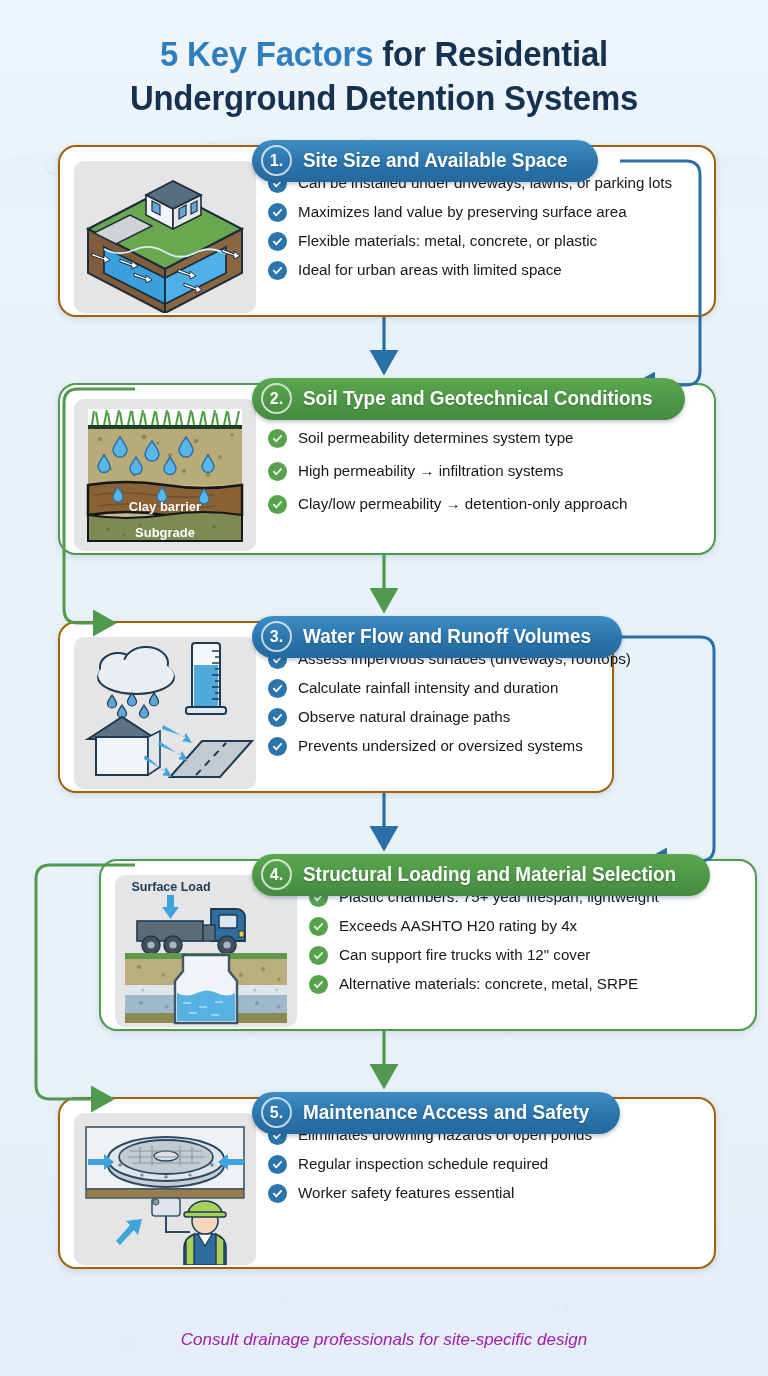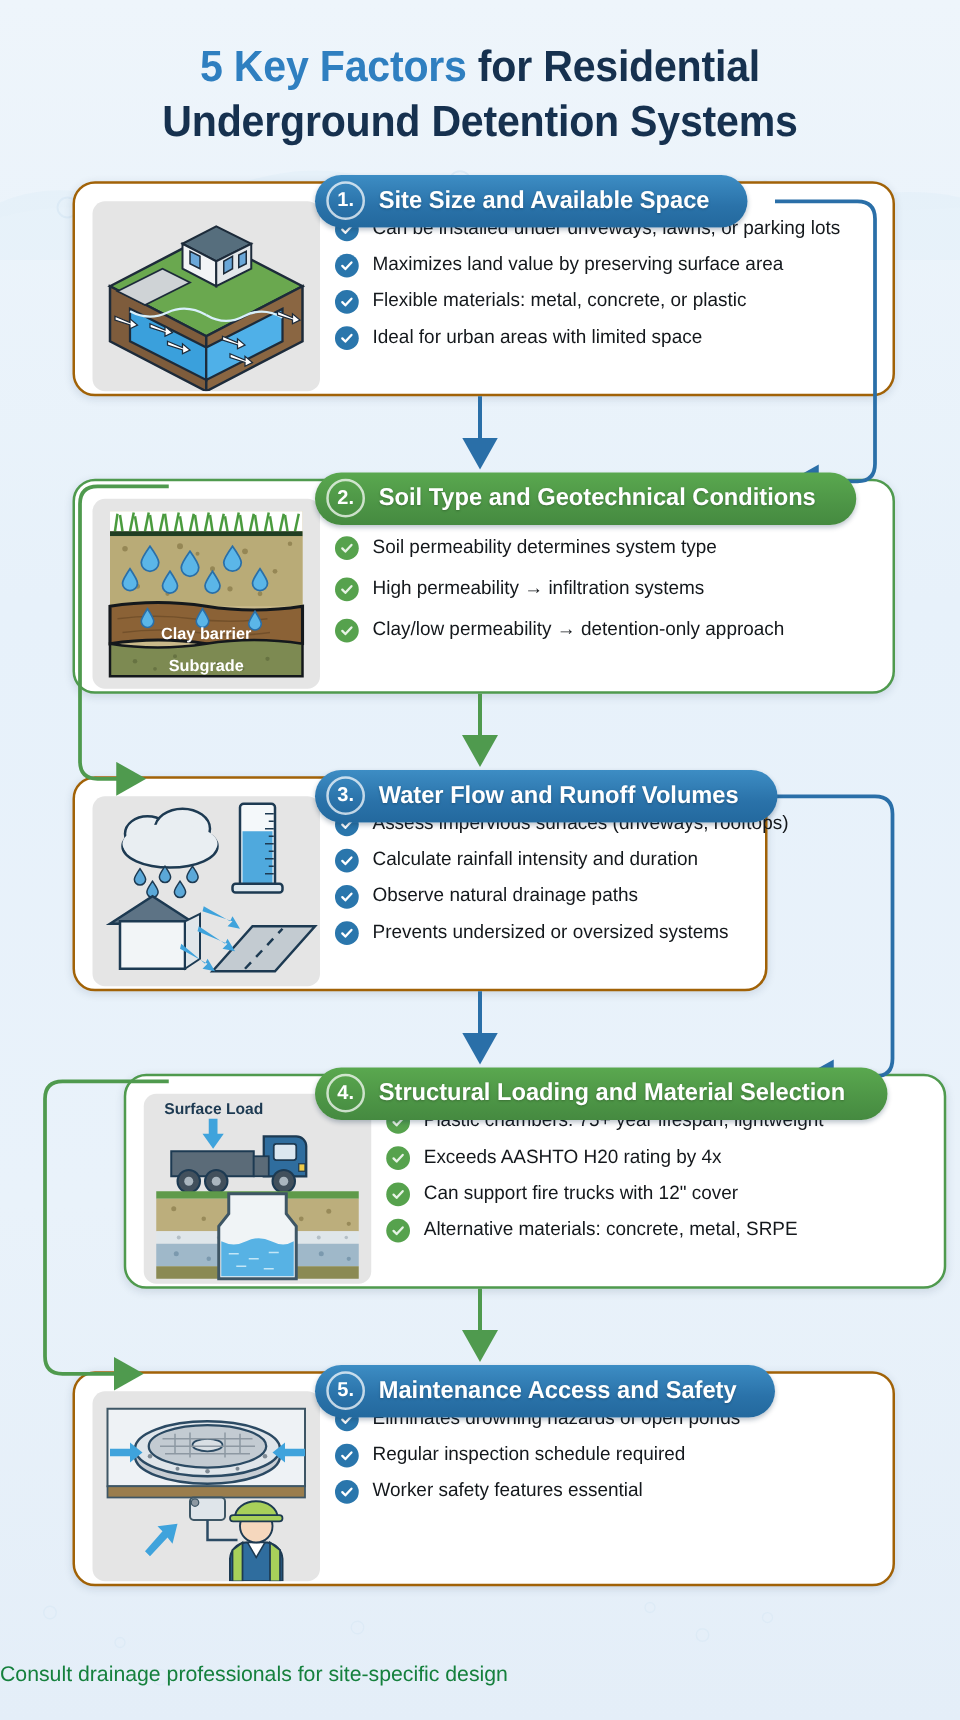--- a/index.html
+++ b/index.html
@@ -73,22 +73,22 @@
   }
   .check.blue  { background: #2a76ac; }
   .check.green { background: #56a24d; }
   .check svg { display: block; }
   .btext { font-size: 15.4px; color: #14181c; white-space: nowrap; transform: scaleX(.985); transform-origin: left center; }
 
   
   .conn { position: absolute; left: 0; top: 0; width: 768px; height: 1160px; pointer-events: none; z-index: 2; }
 
   .footer {
-    position: absolute; left: 0; bottom: 26px; width: 768px; text-align: left;
-    font-size: 17px; color: #15803d; z-index: 5;
+    position: absolute; left: 0; bottom: 26px; width: 768px; text-align: center;
+    font-size: 17px; color: #a21caf; z-index: 5; font-style: italic;
   }
 </style>
 </head>
 <body>
 
 <div class="title-wrap">
   <div class="title-line">
     <span class="accent">5 Key Factors</span><span> for Residential</span>
   </div>
   <div class="title-line">Underground Detention Systems</div>

